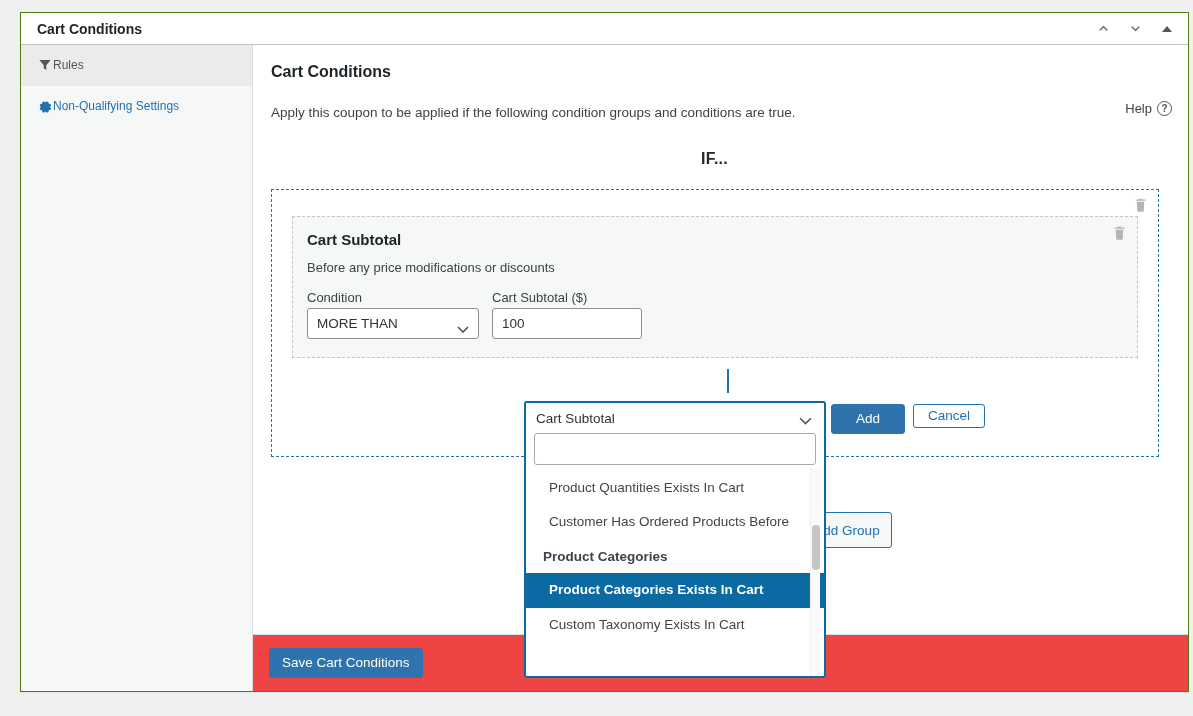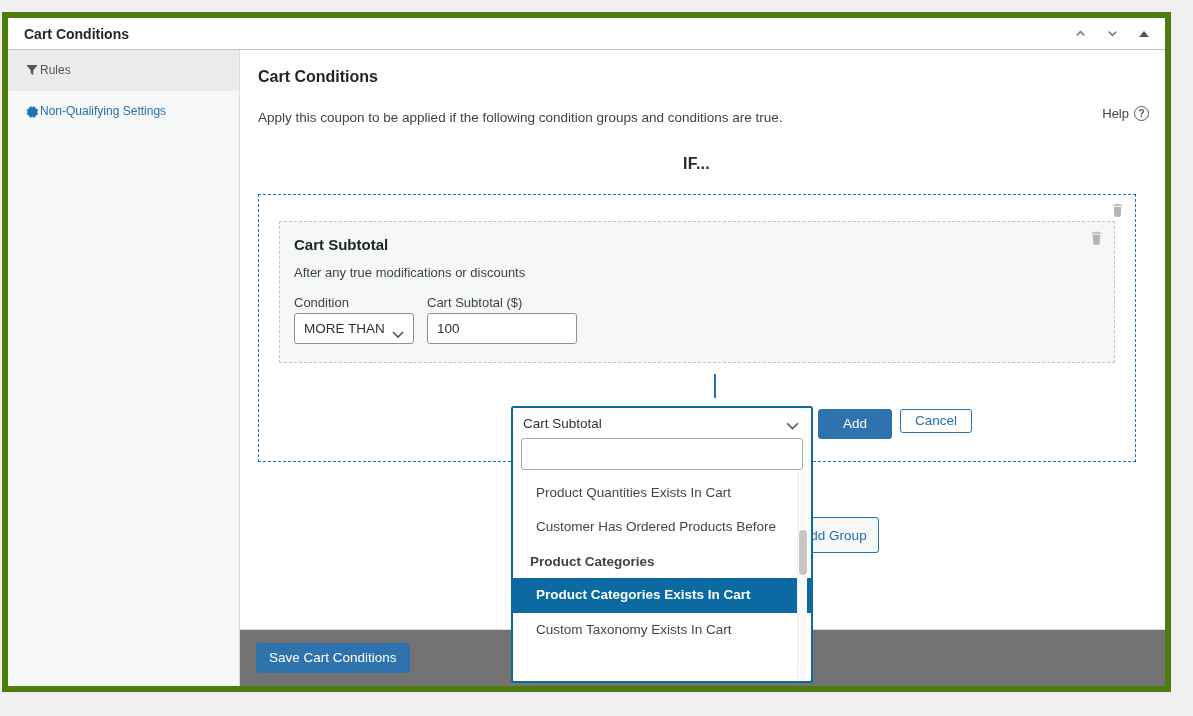--- a/index.html
+++ b/index.html
@@ -6,24 +6,24 @@
   html, body {
     margin: 0; padding: 0;
     width: 1193px; height: 716px;
     background: #f0f0f1;
     font-family: "Liberation Sans", sans-serif;
     -webkit-font-smoothing: antialiased;
   }
 
   .metabox {
     position: absolute;
-    left: 2px; top: 12px;
+    left: 20px; top: 12px;
     width: 1169px; height: 680px;
     background: #ffffff;
-    border: 6px solid #4d7c0f;
+    border: 1px solid #4d7c0f;
     box-shadow: 0 1px 1px rgba(0,0,0,.04);
   }
 
   
   .mb-header {
     position: relative;
     height: 32px;
     border-bottom: 1px solid #c3c4c7;
     display: flex;
     align-items: center;
@@ -196,21 +196,21 @@
   .field-label {
     display: block;
     font-size: 13px;
     color: #3c434a;
     margin-bottom: 3px;
   }
   .sel-wrap { position: relative; }
   select.ui-select {
     -webkit-appearance: none;
     appearance: none;
-    width: 120px; height: 31px;
+    width: 172px; height: 31px;
     padding: 0 28px 0 9px;
     font-size: 13.5px;
     font-family: inherit;
     color: #2c3338;
     background: #fff;
     border: 1px solid #8c8f94;
     border-radius: 3px;
     line-height: 1;
     cursor: pointer;
   }
@@ -260,21 +260,21 @@
     font-weight: bold;
     color: #23282d;
     letter-spacing: .2px;
     white-space: nowrap;
   }
 
   
   .mb-footer {
     flex: 0 0 auto;
     height: 57px;
-    background: #737373;
+    background: #ef4444;
     border-top: 1px solid #dcdcde;
     display: flex;
     align-items: center;
     padding-left: 16px;
   }
   .btn-primary {
     background: #2e72ae;
     color: #fff;
     border: 1px solid #2e72ae;
     border-radius: 3px;
@@ -467,21 +467,21 @@
           </span>
 
           <div class="condition">
             <span class="cond-del trash">
               <svg width="15" height="16" viewBox="0 0 20 20" fill="#b5b5b5">
                   <path d="M7.5 1.5h5v1.2h4V4.4H3.5V2.7h4zM5 5.8h10l-.7 12.1a1 1 0 01-1 1H6.7a1 1 0 01-1-1z"></path>
                 </svg>
             </span>
 
             <h3 class="cond-title">Cart Subtotal</h3>
-            <p class="cond-sub">After any true modifications or discounts</p>
+            <p class="cond-sub">Before any price modifications or discounts</p>
 
             <div class="fields">
               <div>
                 <label class="field-label">Condition</label>
                 <div class="sel-wrap">
                   <select class="ui-select">
                     <option>MORE THAN</option>
                   </select>
                   <span class="sel-arrow">
                     <svg width="12" height="8" viewBox="0 0 12 8">

